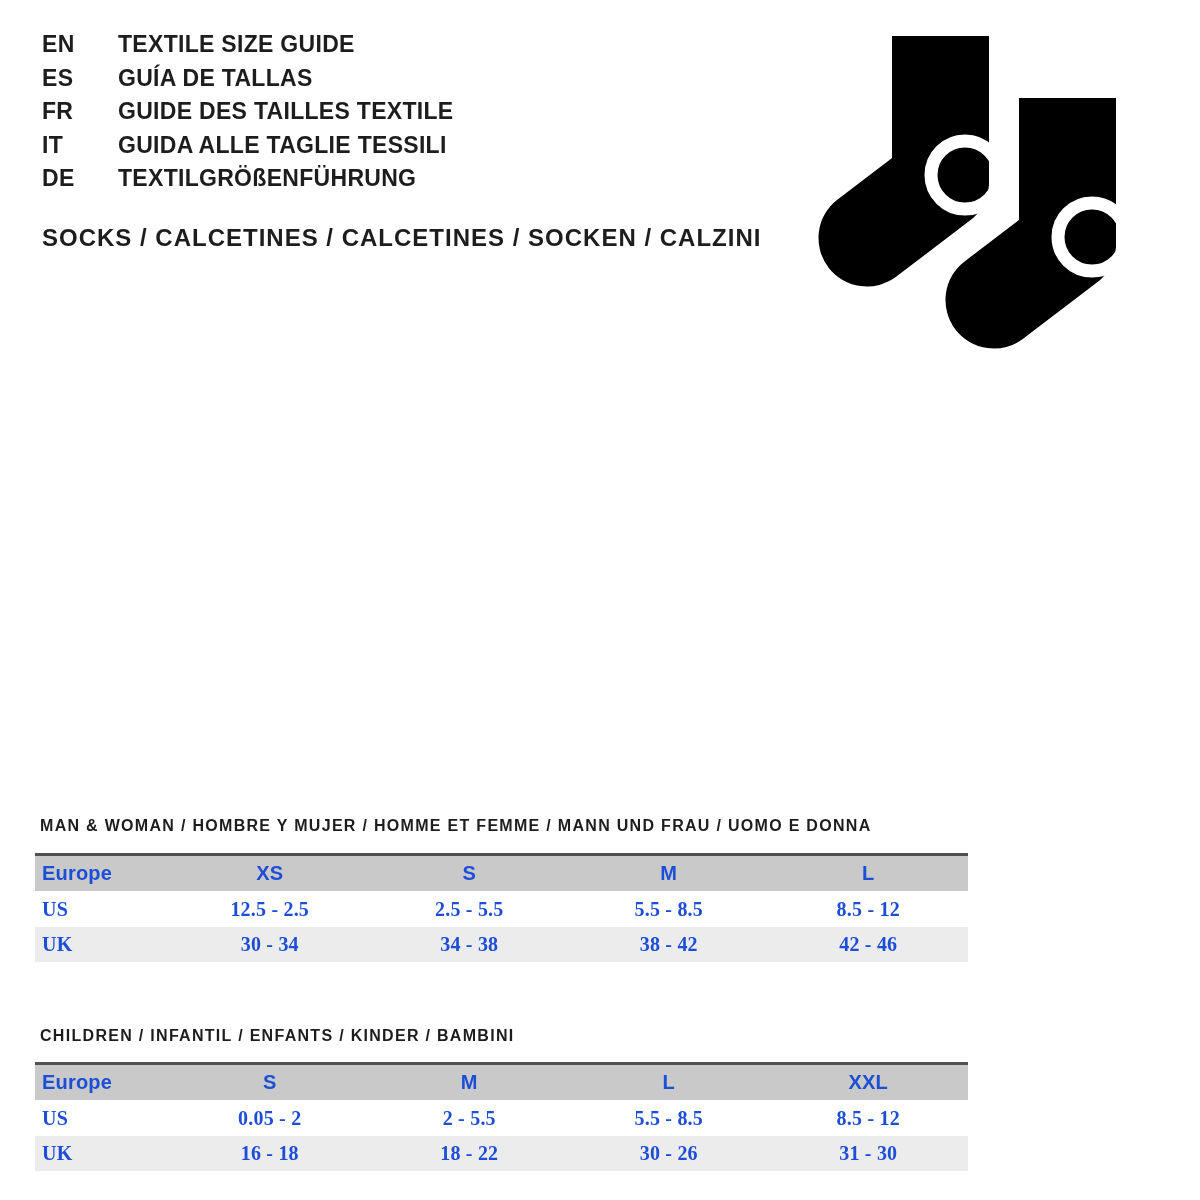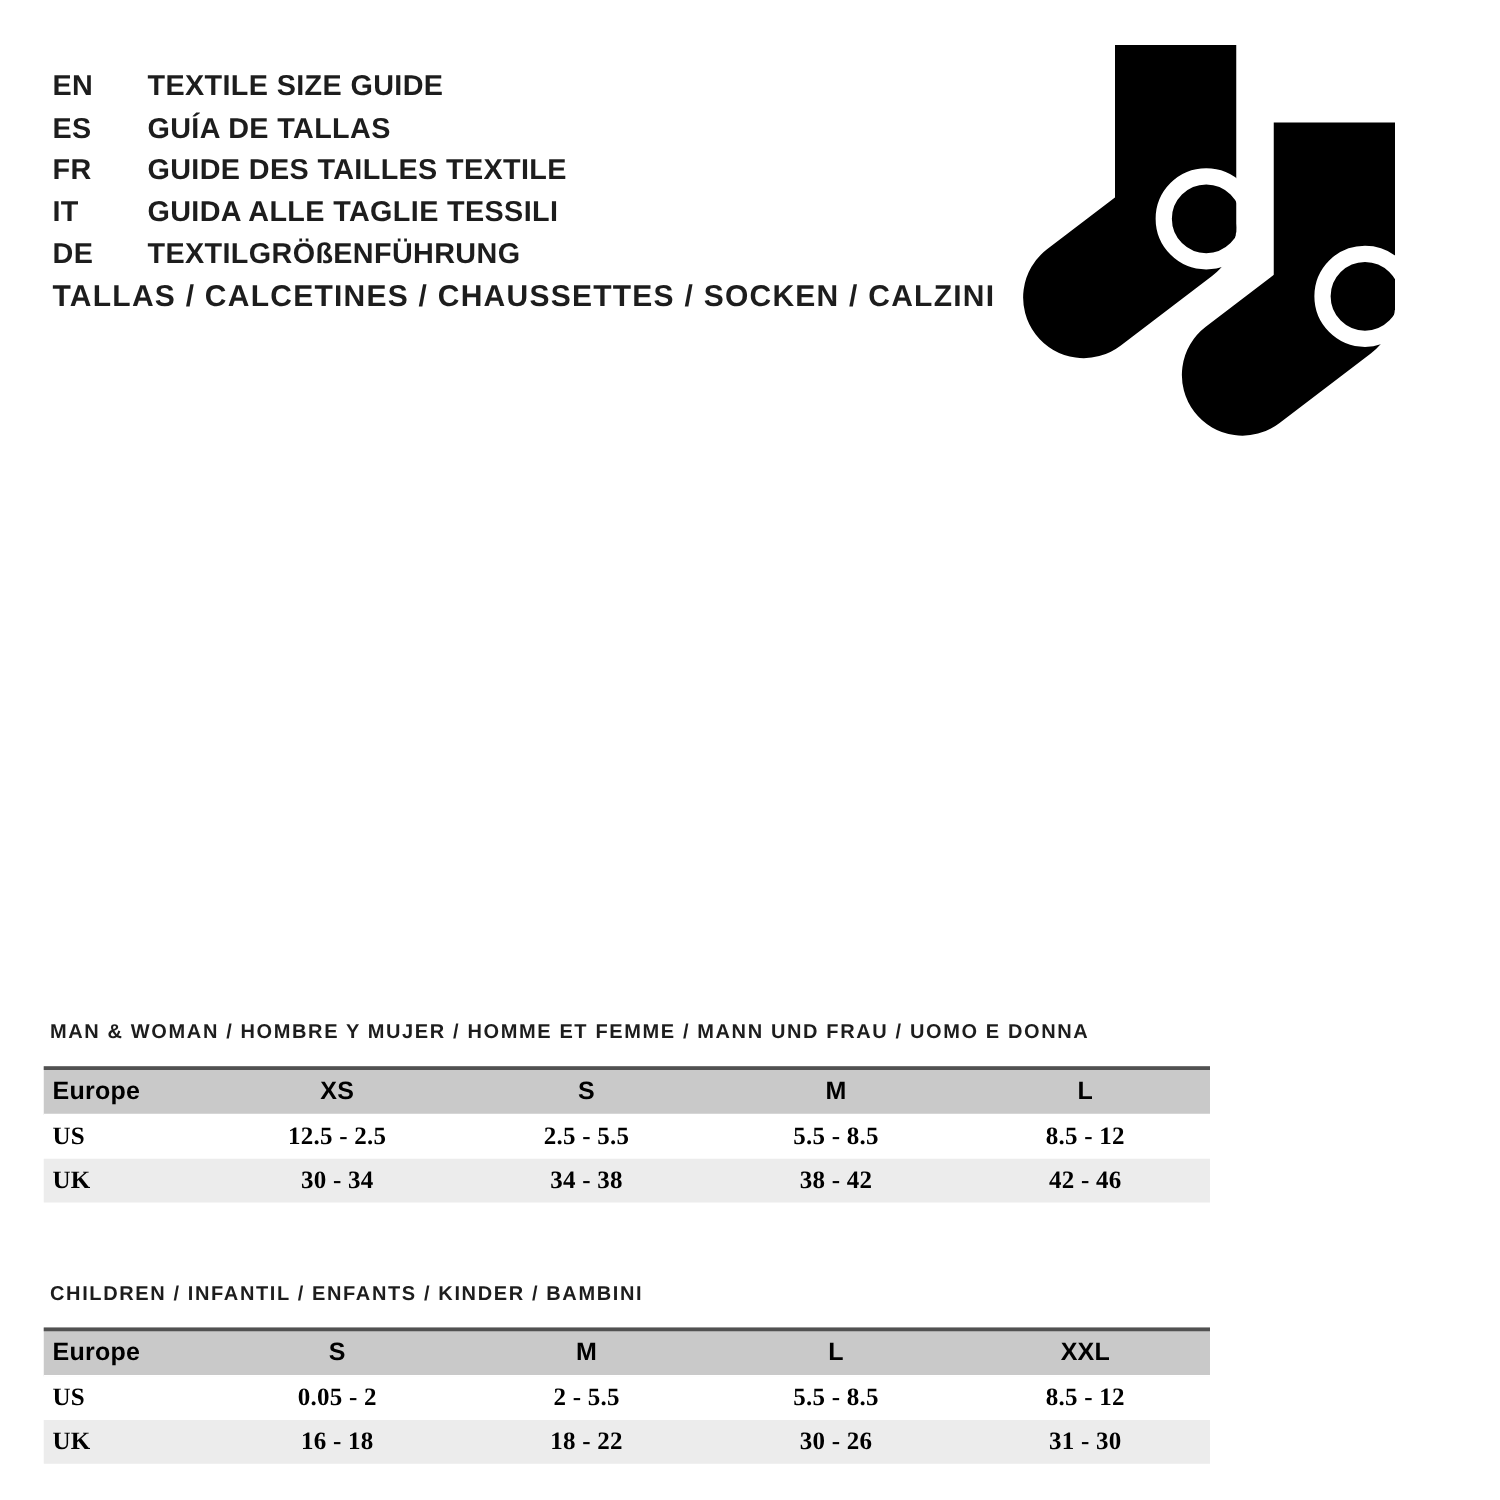--- a/index.html
+++ b/index.html
@@ -15,21 +15,21 @@
     font-family: "Liberation Sans", sans-serif;
     font-weight: 700;
     color: #1d1d1d;
     overflow: hidden;
   }
 
   
   .lang-block {
     position: absolute;
     left: 42px;
-    top: 52px;
+    top: 28px;
   }
   .lang-row {
     display: flex;
     align-items: center;
     height: 33.5px;
     font-size: 23px;
     letter-spacing: 0.3px;
     white-space: nowrap;
   }
   .lang-code {
@@ -92,21 +92,21 @@
   .trow.alt {
     background: #ececec;
   }
   .cell {
     display: flex;
     align-items: center;
     justify-content: center;
     font-size: 20px;
     letter-spacing: 0.2px;
     white-space: nowrap;
-    color: #000000;
+    color: #1d4ed8;
   }
   .cell.first {
     justify-content: flex-start;
     padding-left: 7px;
   }
 </style>
 </head>
 <body>
 
 <div class="canvas">
@@ -127,21 +127,21 @@
     <div class="lang-row">
       <span class="lang-code">IT</span>
       <span class="lang-label">GUIDA ALLE TAGLIE TESSILI</span>
     </div>
     <div class="lang-row">
       <span class="lang-code">DE</span>
       <span class="lang-label">TEXTILGRÖßENFÜHRUNG</span>
     </div>
   </div>
 
-  <div class="subtitle">TALLAS / CALCETINES / CHAUSSETTES / SOCKEN / CALZINI</div>
+  <div class="subtitle">SOCKS / CALCETINES / CALCETINES / SOCKEN / CALZINI</div>
 
   <svg class="socks-svg" width="298" height="314" viewBox="-74 0 298 314" xmlns="http://www.w3.org/2000/svg" aria-hidden="true">
     <g>
       <rect x="0" y="0" width="97" height="150" fill="#000000"></rect>
       <path d="M48.5,146 L-25,202" stroke="#000000" stroke-width="97" stroke-linecap="round" fill="none"></path>
       <circle cx="73" cy="139" r="34" fill="none" stroke="#ffffff" stroke-width="13"></circle>
     </g>
     <g transform="translate(127,62)">
       <rect x="0" y="0" width="97" height="150" fill="#000000"></rect>
       <path d="M48.5,146 L-25,202" stroke="#000000" stroke-width="97" stroke-linecap="round" fill="none"></path>

